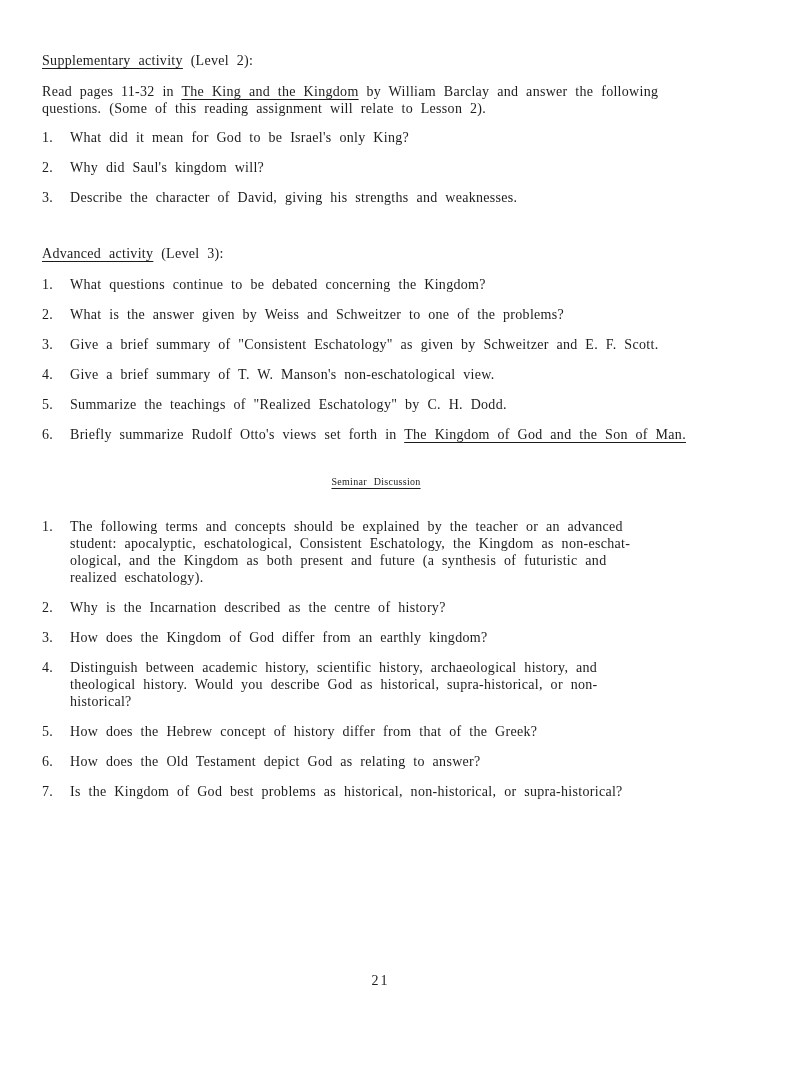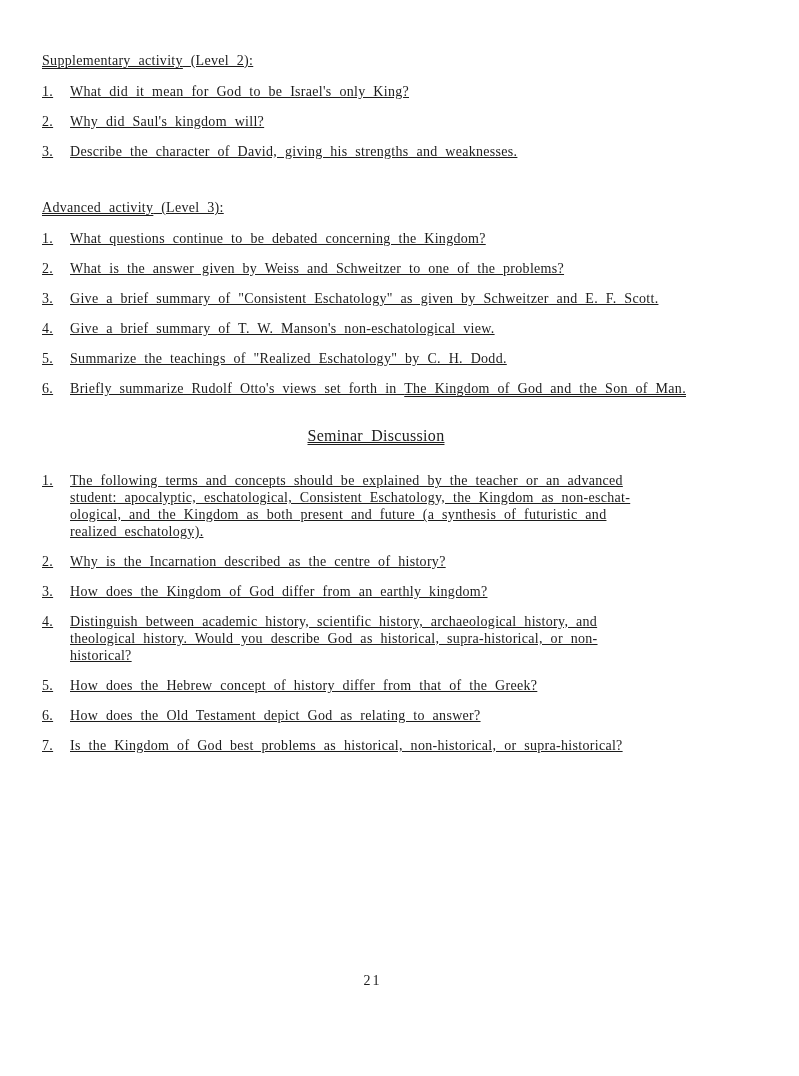--- a/index.html
+++ b/index.html
@@ -18,21 +18,20 @@
     letter-spacing: 0.3px;
     word-spacing: 4px;
     -webkit-font-smoothing: none;
   }
   .page {
     position: relative;
     width: 799px;
     height: 824px;
     padding: 52px 29px 0 42px;
     box-sizing: border-box;
-    text-decoration: underline;
   }
   .sec-head {
     font-size: 14px;
     font-weight: normal;
     margin: 0 0 14px 0;
   }
   .u {
     text-decoration: underline;
     text-underline-offset: 3px;
     text-decoration-thickness: 1px;
@@ -54,40 +53,42 @@
   }
   .item .txt {
     flex: 1 1 auto;
     white-space: pre-line;
   }
   .section-gap {
     height: 26px;
   }
   .seminar-head {
     text-align: center;
-    font-size: 16px;
+    font-size: 10px;
     font-weight: normal;
     margin: 30px 60px 28px 0;
   }
   .page-number {
     position: absolute;
     top: 972px;
-    left: 0;
+    left: 8px;
     width: 745px;
     text-align: center;
     letter-spacing: 2px;
   }
 </style>
 </head>
 <body>
 
 <div class="page">
 
   <h2 class="sec-head"><span class="u">Supplementary activity</span><span> (Level 2):</span></h2>
 
+  <p class="para"><span>Read pages 11-32 in </span><span class="u">The King and the Kingdom</span><span> by William Barclay and answer the following
+questions.  (Some of this reading assignment will relate to Lesson 2).</span></p>
 
   <div class="list">
     <div class="item">
       <span class="num">1.</span>
       <span class="txt">What did it mean for God to be Israel's only King?</span>
     </div>
     <div class="item">
       <span class="num">2.</span>
       <span class="txt">Why did Saul's kingdom will?</span>
     </div>

